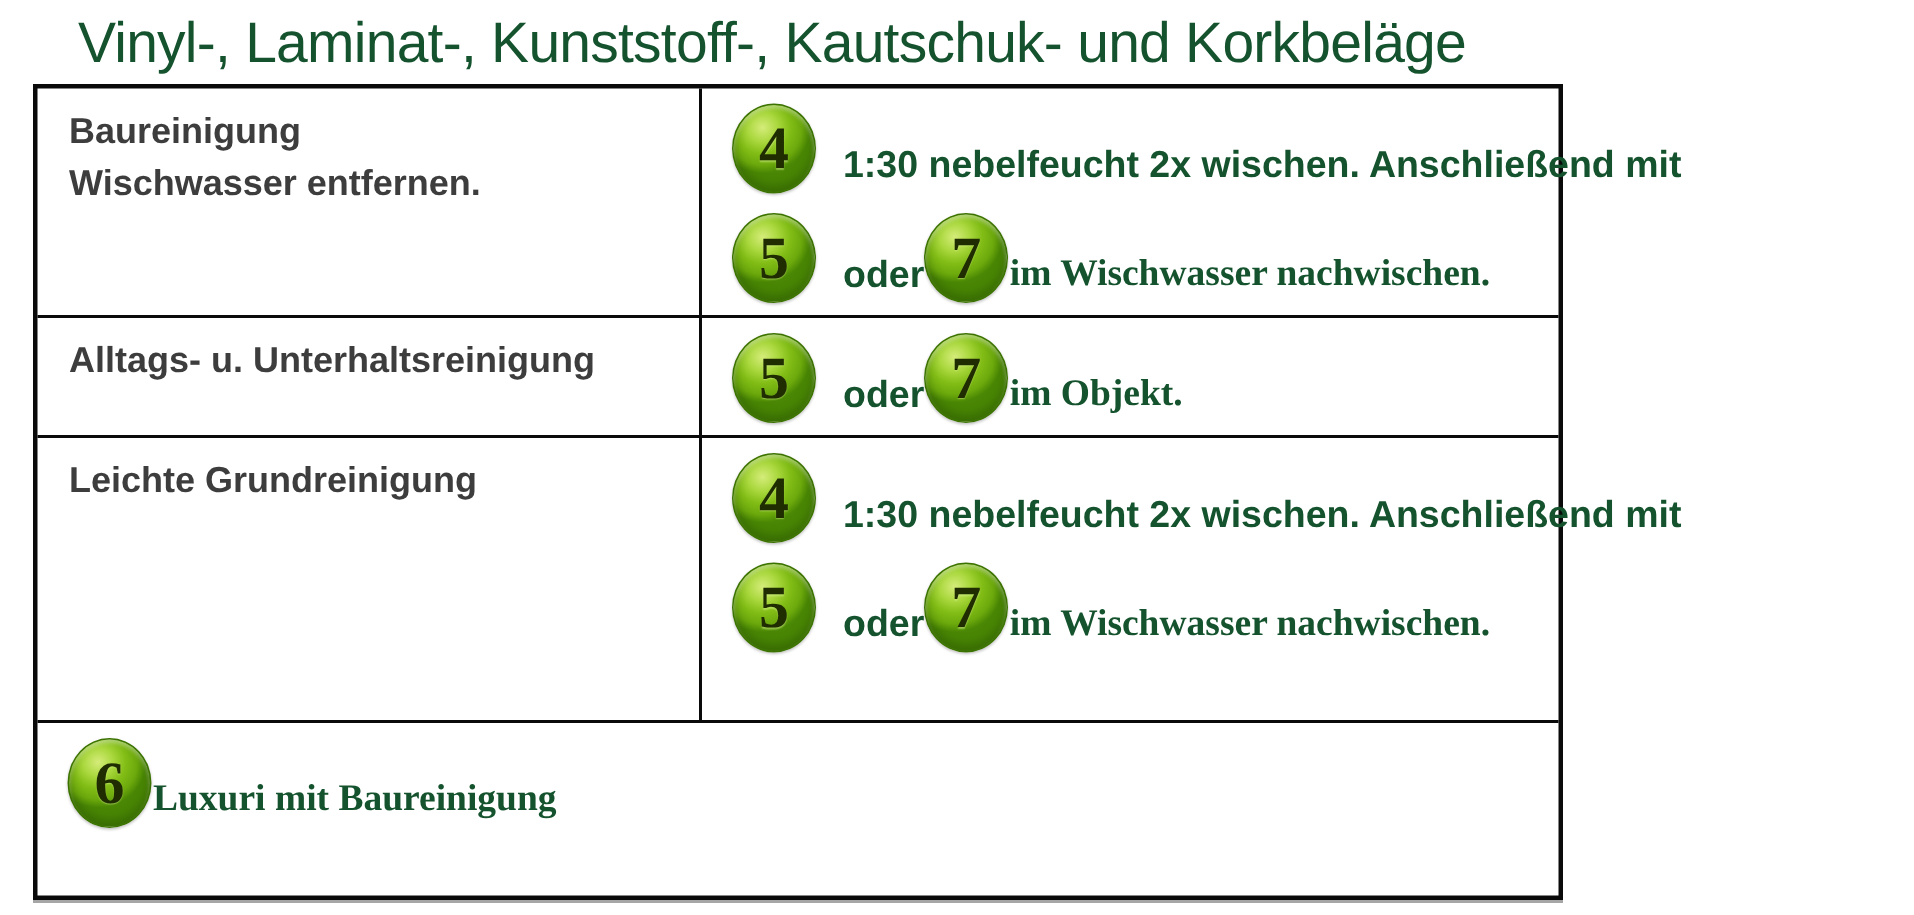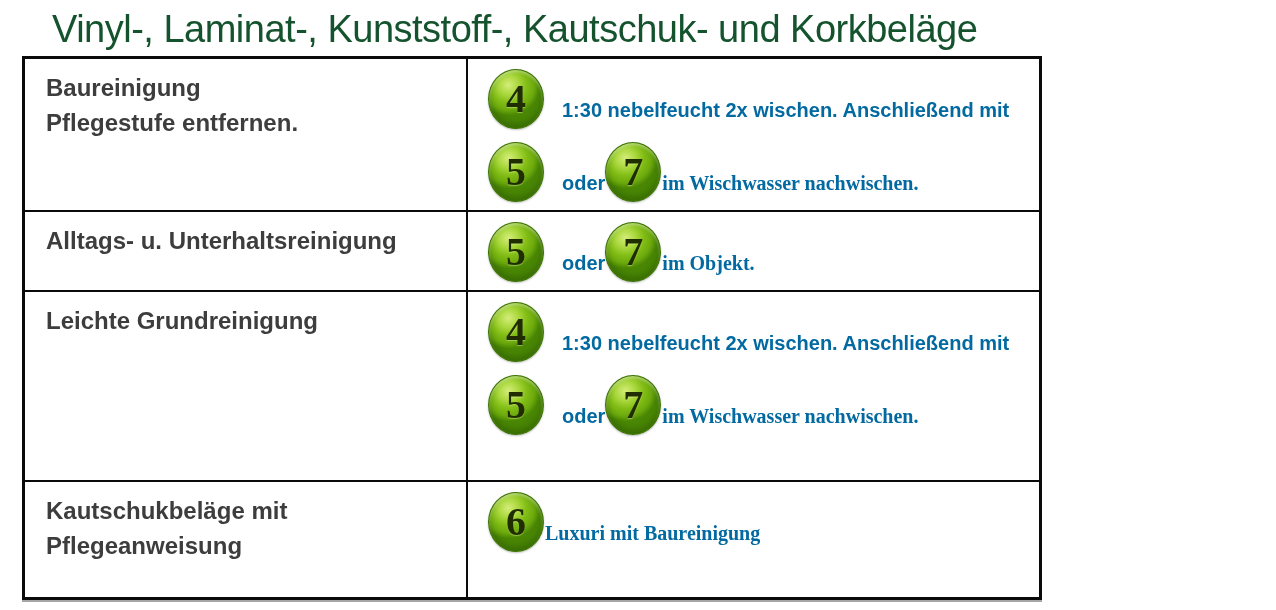--- a/index.html
+++ b/index.html
@@ -79,42 +79,42 @@
     align-items:center;
     justify-content:center;
     font-family:"Liberation Serif","DejaVu Serif",serif;
     font-weight:700;
     font-size:40px;
     line-height:1;
     color:var(--digit);
     text-shadow:0 1px 1px rgba(210,240,140,0.5);
   }
   .seg-text{
-    font-size:20px;
+    font-size:25px;
     font-weight:600;
-    color:#0369a1;
+    color:#14532d;
     line-height:28px;
     margin:0 0 5px 18px;
     white-space:nowrap;
   }
   .seg-text.tight{
     margin-left:1px;
     font-family:Liberation Serif, serif;
   }
 </style>
 </head>
 <body>
 
 <div class="page">
   <h1 class="title">Vinyl-, Laminat-, Kunststoff-, Kautschuk- und Korkbeläge</h1>
   <div class="care-table" id="care-table">
       <div class="trow" style="min-height: 150px;">
         <div class="cell-task">
           <div class="task-line">Baureinigung</div>
-          <div class="task-line">Pflegestufe entfernen.</div>
+          <div class="task-line">Wischwasser entfernen.</div>
         </div>
         <div class="cell-instr">
           <div class="instr-line">
             <span class="badge">4</span>
             <span class="seg-text">1:30 nebelfeucht 2x wischen. Anschließend mit</span>
           </div>
           <div class="instr-line">
             <span class="badge">5</span>
             <span class="seg-text">oder</span>
             <span class="badge">7</span>
@@ -146,24 +146,20 @@
           </div>
           <div class="instr-line">
             <span class="badge">5</span>
             <span class="seg-text">oder</span>
             <span class="badge">7</span>
             <span class="seg-text tight">im Wischwasser nachwischen.</span>
           </div>
         </div>
       </div>
       <div class="trow" style="min-height: 117px;">
-        <div class="cell-task">
-          <div class="task-line">Kautschukbeläge mit</div>
-          <div class="task-line">Pflegeanweisung</div>
-        </div>
         <div class="cell-instr">
           <div class="instr-line">
             <span class="badge">6</span>
             <span class="seg-text tight">Luxuri mit Baureinigung</span>
           </div>
         </div>
       </div>
     </div>
 </div>
 

